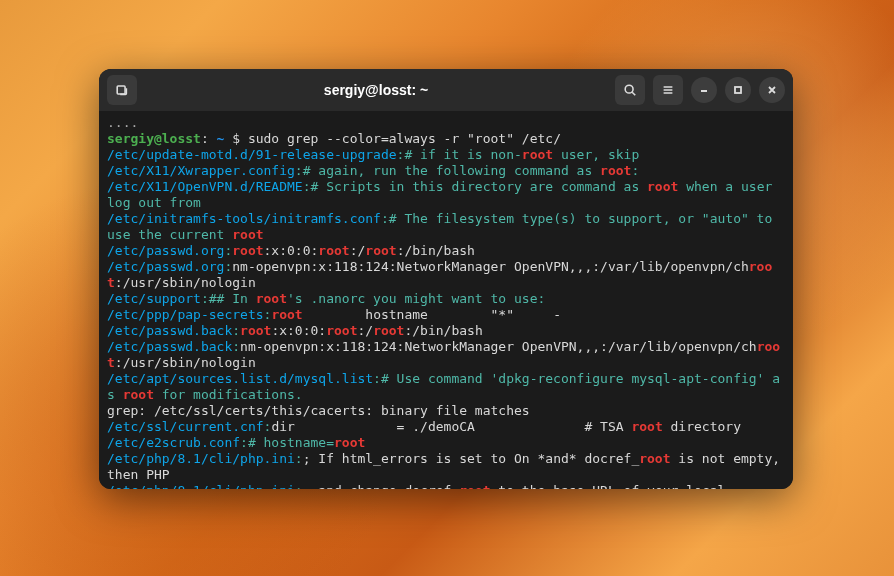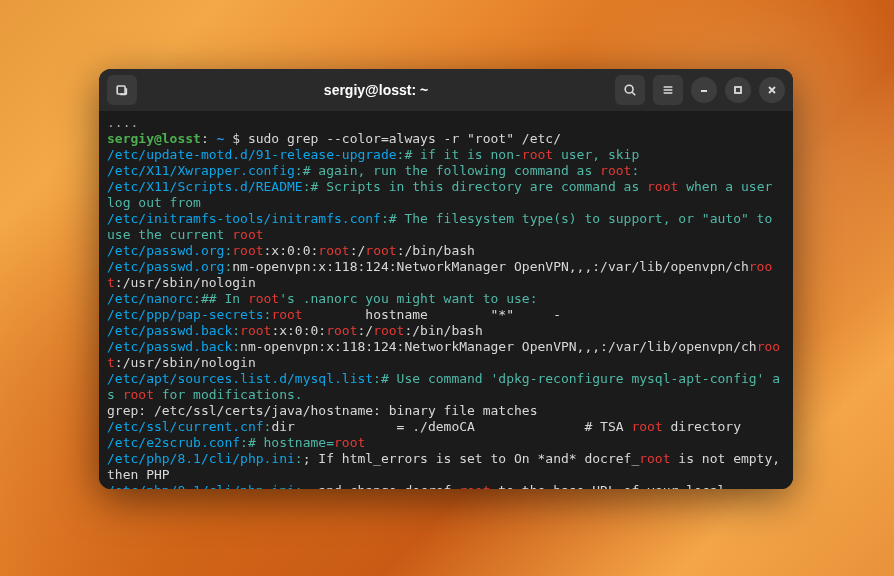--- a/index.html
+++ b/index.html
@@ -47,21 +47,21 @@
     font-family: "DejaVu Sans Mono","Liberation Mono",monospace;
     font-size: 13px; line-height: 16px;
     color:#d0d0d0;
     overflow:hidden;
     white-space: pre-wrap; word-break: break-all;
   }
   .green { color:#4caf50; font-weight:bold; }
   .blue  { color:#2196f3; font-weight:bold; }
   .purple{ color:#0ea5e9; }
   .teal  { color:#4fb8a8; }
-  .red   { color:#e53935; font-weight:normal; }
+  .red   { color:#e53935; font-weight:bold; }
   .white { color:#d8d8d8; }
   .gray  { color:#aaa; }
 </style>
 </head>
 <body>
 
 <div class="wp-shape1"></div>
 <div class="wp-shape2"></div>
 
 <div class="window">
@@ -102,28 +102,28 @@
             <path d="M3 3l6 6M9 3l-6 6"></path>
           </svg>
       </div>
     </div>
   </div>
 
   <div class="term" id="term"><span class="gray">....
 </span><span class="green">sergiy@losst</span><span class="white">:</span><span class="blue"> ~</span><span class="white"> $ </span><span class="white">sudo grep --color=always -r "root" /etc/
 </span><span class="purple">/etc/update-motd.d/91-release-upgrade</span><span class="teal">:</span><span class="teal"># if it is non-</span><span class="red">root</span><span class="teal"> user, skip</span>
 <span class="purple">/etc/X11/Xwrapper.config</span><span class="teal">:</span><span class="teal"># again, run the following command as </span><span class="red">root</span><span class="teal">:</span>
-<span class="purple">/etc/X11/Scripts.d/README</span><span class="teal">:</span><span class="teal"># Scripts in this directory are command as </span><span class="red">root</span><span class="teal"> when a user log out from</span>
+<span class="purple">/etc/X11/OpenVPN.d/README</span><span class="teal">:</span><span class="teal"># Scripts in this directory are command as </span><span class="red">root</span><span class="teal"> when a user log out from</span>
 <span class="purple">/etc/initramfs-tools/initramfs.conf</span><span class="teal">:</span><span class="teal"># The filesystem type(s) to support, or "auto" to use the current </span><span class="red">root</span>
 <span class="purple">/etc/passwd.org</span><span class="teal">:</span><span class="red">root</span><span class="white">:x:0:0:</span><span class="red">root</span><span class="white">:/</span><span class="red">root</span><span class="white">:/bin/bash</span>
 <span class="purple">/etc/passwd.org</span><span class="teal">:</span><span class="white">nm-openvpn:x:118:124:NetworkManager OpenVPN,,,:/var/lib/openvpn/ch</span><span class="red">root</span><span class="white">:/usr/sbin/nologin</span>
-<span class="purple">/etc/nanorc</span><span class="teal">:</span><span class="teal">## In </span><span class="red">root</span><span class="teal">'s .nanorc you might want to use:</span>
+<span class="purple">/etc/support</span><span class="teal">:</span><span class="teal">## In </span><span class="red">root</span><span class="teal">'s .nanorc you might want to use:</span>
 <span class="purple">/etc/ppp/pap-secrets</span><span class="teal">:</span><span class="red">root</span><span class="white">        hostname        "*"     -</span>
 <span class="purple">/etc/passwd.back</span><span class="teal">:</span><span class="red">root</span><span class="white">:x:0:0:</span><span class="red">root</span><span class="white">:/</span><span class="red">root</span><span class="white">:/bin/bash</span>
 <span class="purple">/etc/passwd.back</span><span class="teal">:</span><span class="white">nm-openvpn:x:118:124:NetworkManager OpenVPN,,,:/var/lib/openvpn/ch</span><span class="red">root</span><span class="white">:/usr/sbin/nologin</span>
 <span class="purple">/etc/apt/sources.list.d/mysql.list</span><span class="teal">:</span><span class="teal"># Use command 'dpkg-reconfigure mysql-apt-config' as </span><span class="red">root</span><span class="teal"> for modifications.</span>
-<span class="white">grep: /etc/ssl/certs/java/hostname: binary file matches</span>
+<span class="white">grep: /etc/ssl/certs/this/cacerts: binary file matches</span>
 <span class="purple">/etc/ssl/current.cnf</span><span class="teal">:</span><span class="white">dir             = ./demoCA              # TSA </span><span class="red">root</span><span class="white"> directory</span>
 <span class="purple">/etc/e2scrub.conf</span><span class="teal">:</span><span class="teal"># hostname=</span><span class="red">root</span>
 <span class="purple">/etc/php/8.1/cli/php.ini</span><span class="teal">:</span><span class="white">; If html_errors is set to On *and* docref_</span><span class="red">root</span><span class="white"> is not empty, then PHP</span>
 <span class="purple">/etc/php/8.1/cli/php.ini</span><span class="teal">:</span><span class="white">; and change docref </span><span class="red">root</span><span class="white"> to the base URL of your local</span>
 </div>
 </div>
 
 </body></html>

